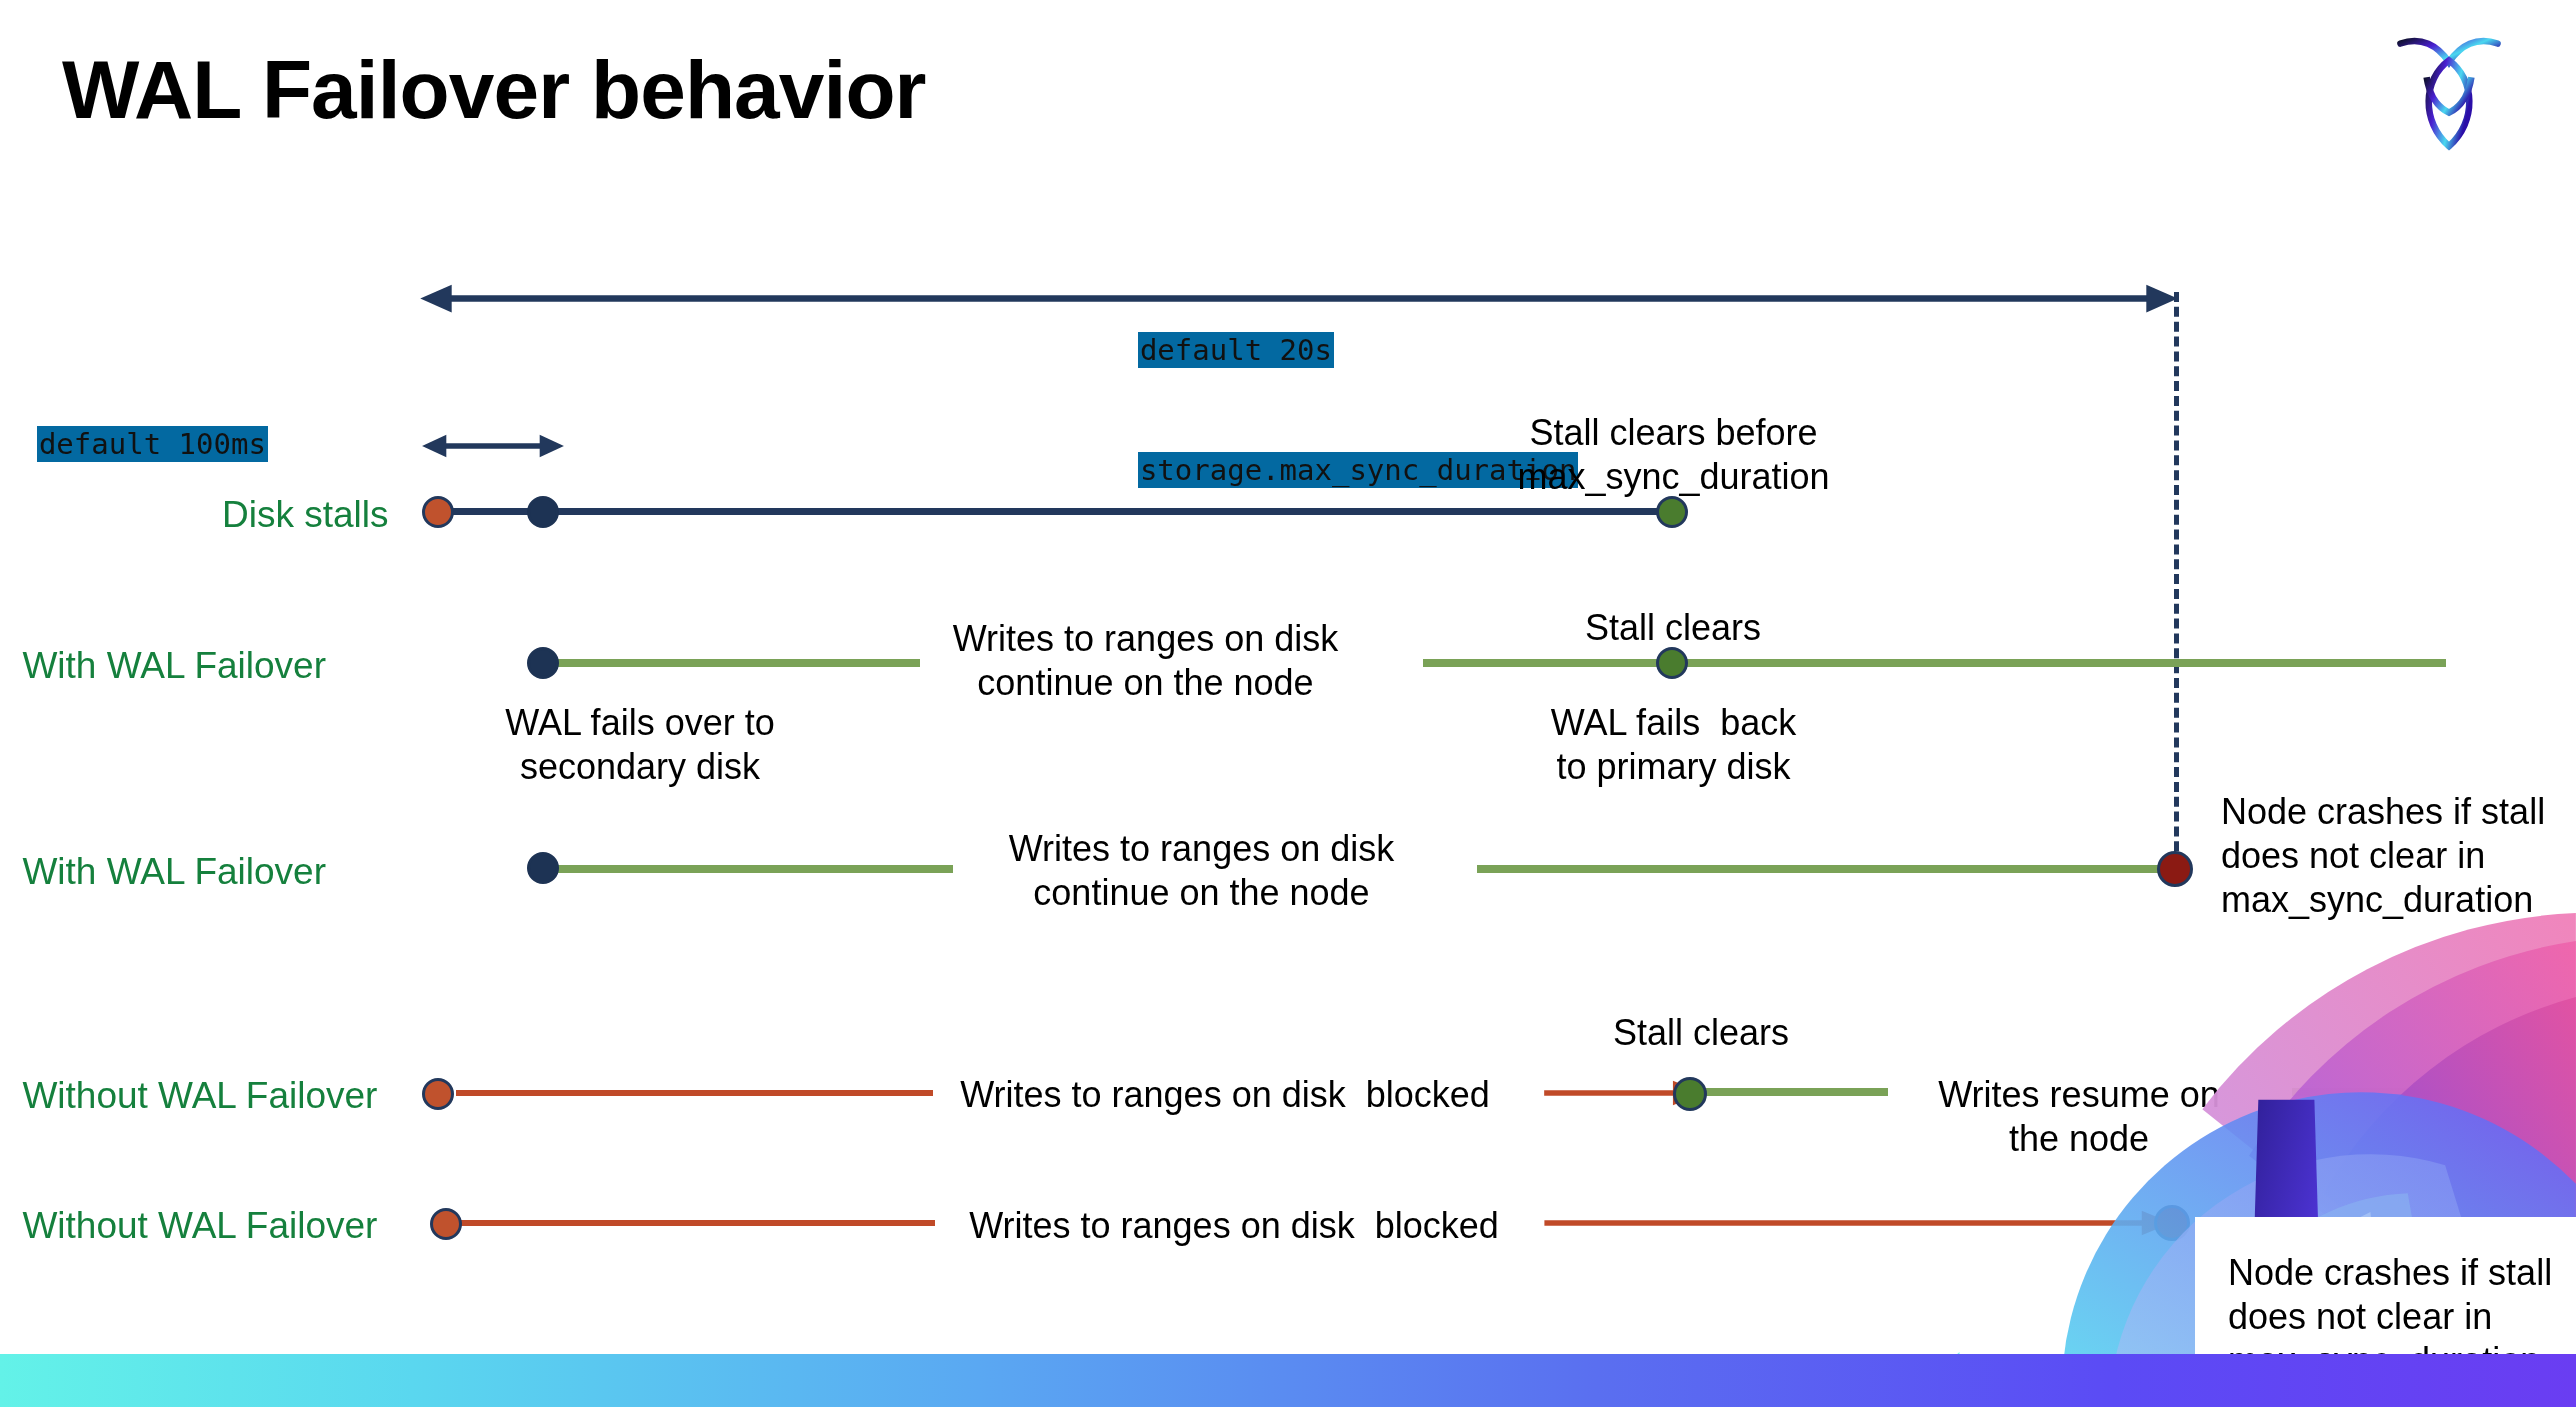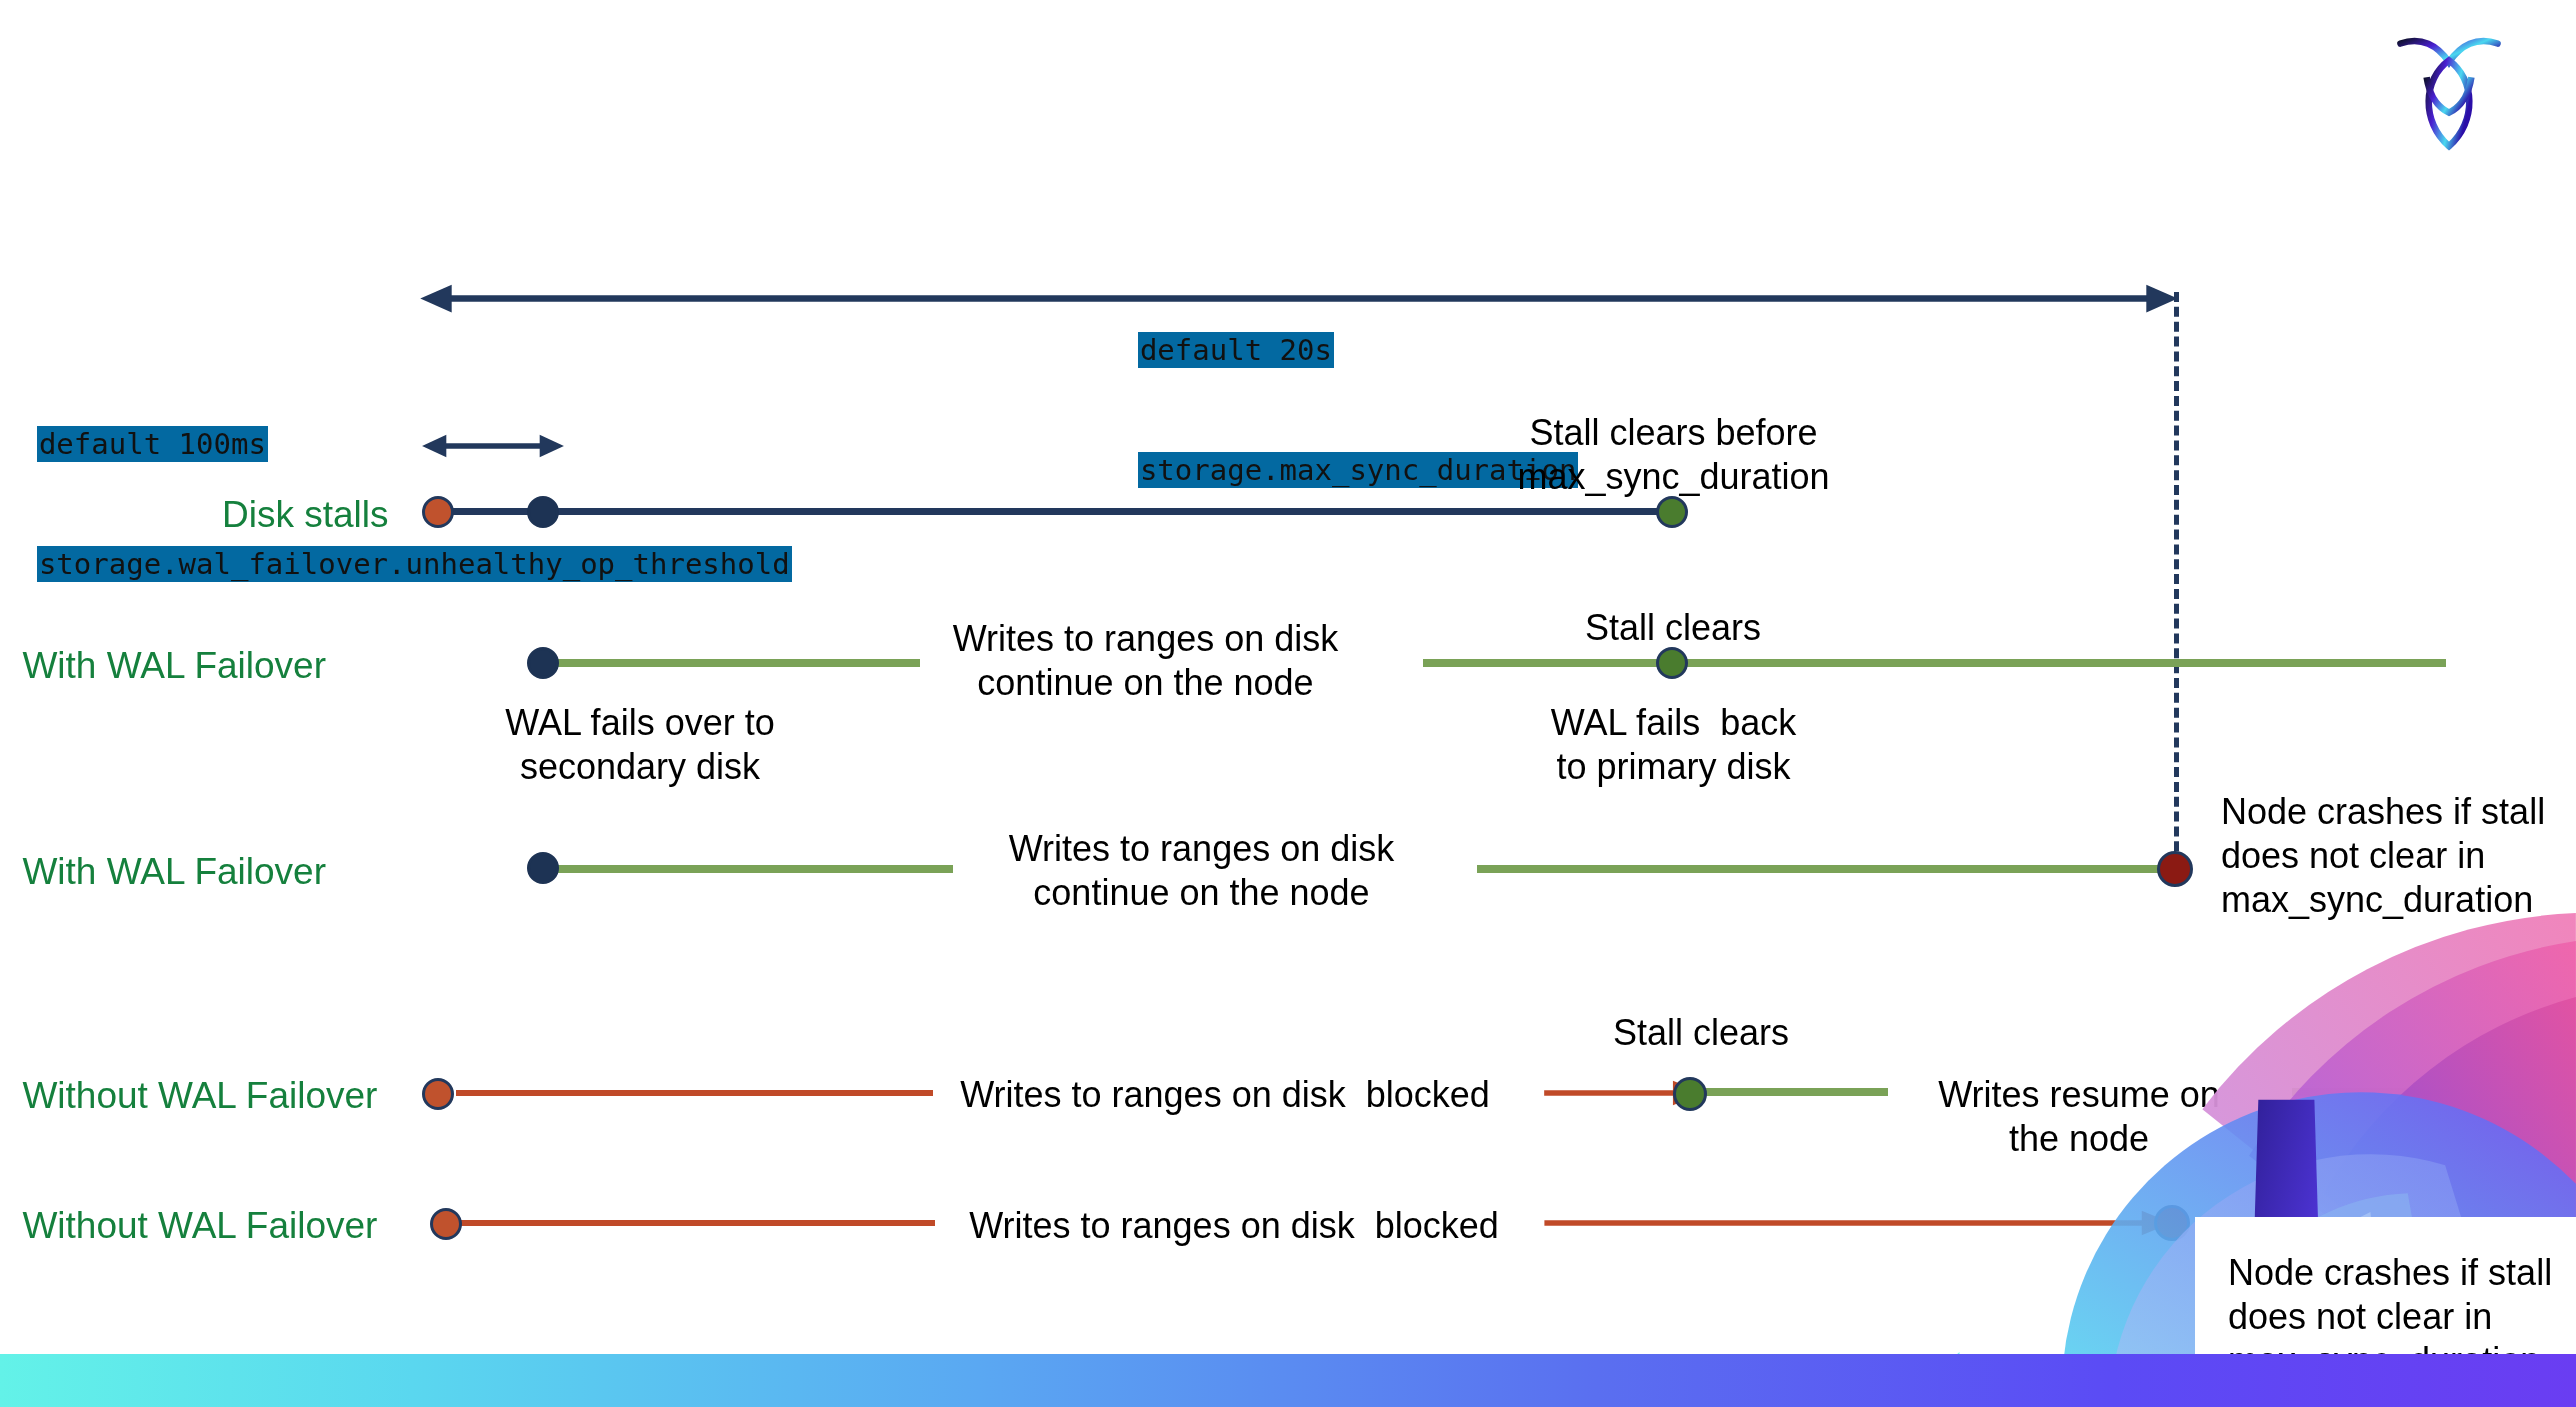--- a/index.html
+++ b/index.html
@@ -78,20 +78,21 @@
   .deco{position:absolute;right:0;bottom:0;width:654px;height:523px;overflow:hidden;}
   .whitebox{
     position:absolute;background:#ffffff;
   }
 </style>
 </head>
 <body>
 
 <div class="slide">
 
+  <div class="title">WAL Failover behavior</div>
 
   <div class="logo">
     <svg viewBox="0 0 120 130" width="112" height="122">
       <defs>
         <linearGradient id="lg" x1="0" y1="0" x2="1" y2="0.5">
           <stop offset="0%" stop-color="#111133"></stop>
           <stop offset="35%" stop-color="#4a1fd0"></stop>
           <stop offset="70%" stop-color="#4ad8f0"></stop>
           <stop offset="100%" stop-color="#2b0ea8"></stop>
         </linearGradient>
@@ -109,21 +110,20 @@
     <polygon points="1900,20 1866,5 1866,35" fill="#22385c"></polygon>
   </svg>
 
   <div class="code" style="left:1138px;top:250px;">
     <div><span>default 20s</span></div>
     <div><span>storage.max_sync_duration</span></div>
   </div>
 
   <div class="code" style="left:37px;top:344px;">
     <div><span>default 100ms</span></div>
-    <div><span>storage.wal_failover.unhealthy_op_threshold</span></div>
   </div>
 
   <svg class="arrowsvg" style="left:422px;top:432px;width:142px;height:28px;" viewBox="0 0 152 30" width="142" height="28">
     <line x1="16" y1="15" x2="136" y2="15" stroke="#22385c" stroke-width="6"></line>
     <polygon points="0,15 26,3 26,27" fill="#22385c"></polygon>
     <polygon points="152,15 126,3 126,27" fill="#22385c"></polygon>
   </svg>
 
   <div class="vdash" style="left:2174px;top:292px;height:589px;"></div>
 

